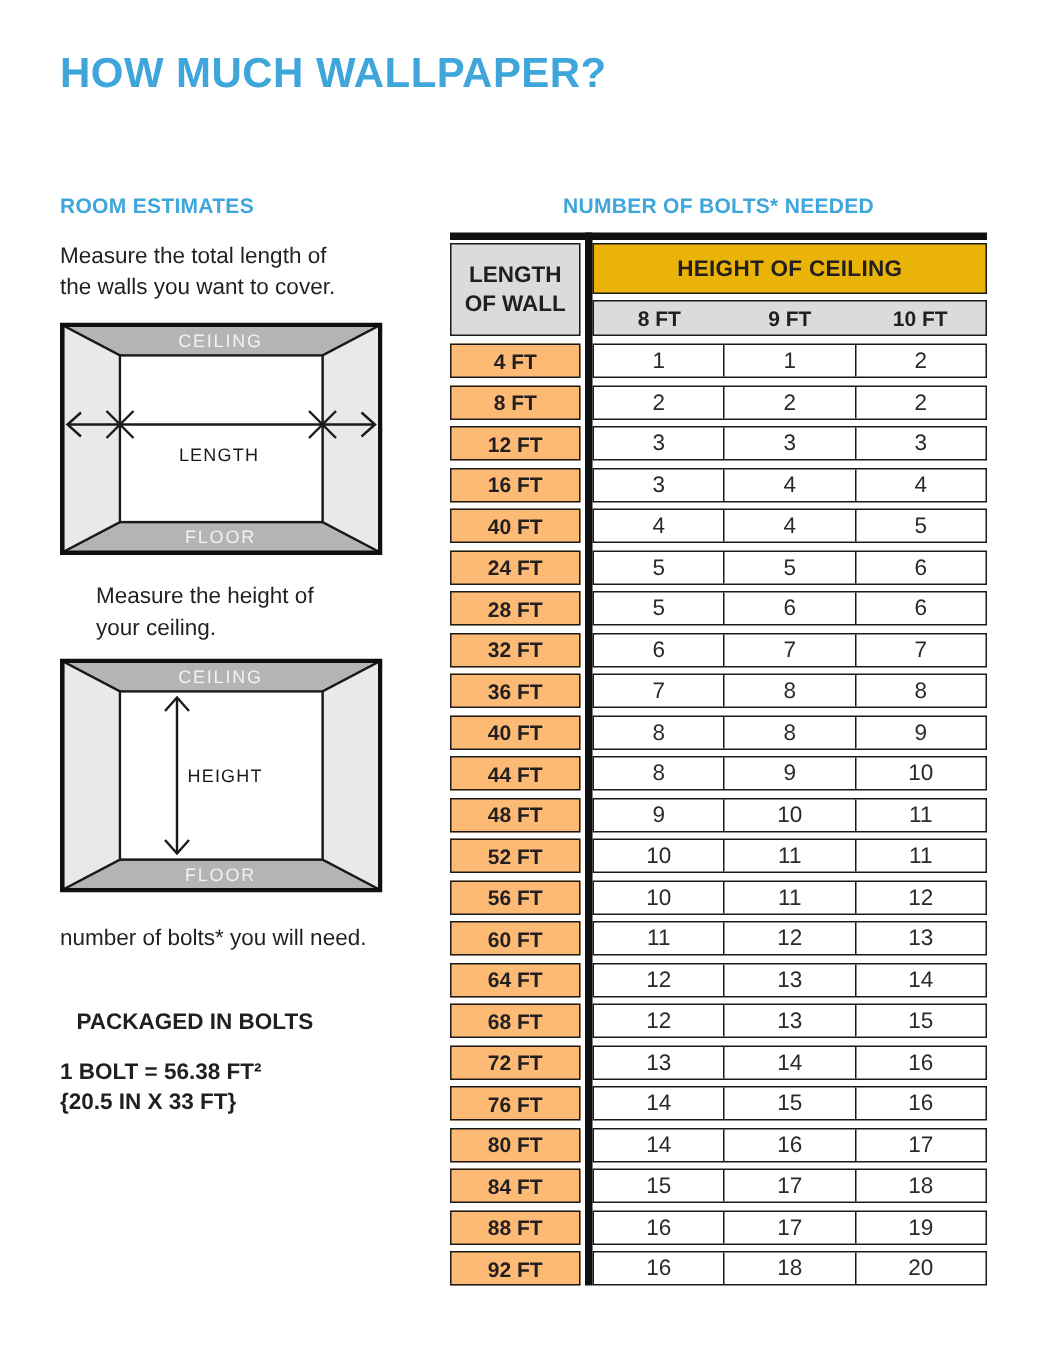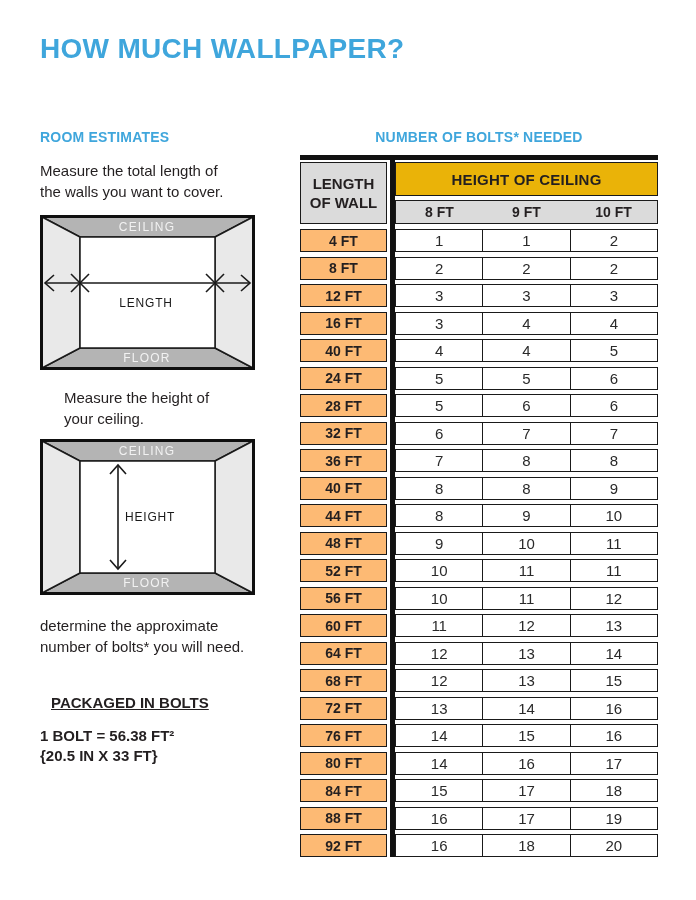--- a/index.html
+++ b/index.html
@@ -19,21 +19,21 @@
   .right-col{position:absolute;left:300px;top:128px;width:358px;}
   .right-col .section-heading{text-align:center;}
   .step{font-size:15px;line-height:21px;}
   .step .line{white-space:nowrap;}
   .step1{margin-top:14px;}
   .step2{margin-top:17px;margin-left:24px;}
   .step3{margin-top:20px;}
   .room{display:block;margin-top:13px;}
   .room-2{margin-top:10px;}
   .footnote{margin-top:36px;font-size:15px;font-weight:bold;line-height:20px;}
-  .footnote .line2{padding-left:11px;text-decoration:underline;}
+  .footnote .line2{padding-left:11px;}
   .bolt-eq{margin-top:13px;font-size:15px;font-weight:bold;line-height:20px;}
 
   
   .bolts-table{position:relative;margin-top:9px;width:358px;}
   .bolts-table::after{
     content:"";position:absolute;left:90px;top:0;bottom:0;width:5px;background:#111;
   }
   .top-bar{height:5px;background:#111;}
   .hdr{display:flex;margin-top:2px;}
   .hdr-label{
@@ -127,21 +127,20 @@
       <rect class="outer" x="1.5" y="1.5" width="212" height="153"></rect>
       <text class="wall-label" x="107" y="16">CEILING</text>
       <text class="wall-label" x="107" y="148">FLOOR</text>
       <line class="ln" x1="78" y1="26" x2="78" y2="130"></line>
       <polyline class="ln" points="70,35 78,26 86,35"></polyline>
       <polyline class="ln" points="70,121 78,130 86,121"></polyline>
       <text class="measure-label anchor-start" x="85" y="82">HEIGHT</text>
     </svg>
 
     <div class="step step3">
-      <div class="line">determine the approximate</div>
       <div class="line">number of bolts* you will need.</div>
     </div>
 
     <div class="footnote">
       <div class="line2">PACKAGED IN BOLTS</div>
     </div>
 
     <div class="bolt-eq">
       <div>1 BOLT = 56.38 FT²</div>
       <div>{20.5 IN X 33 FT}</div>

